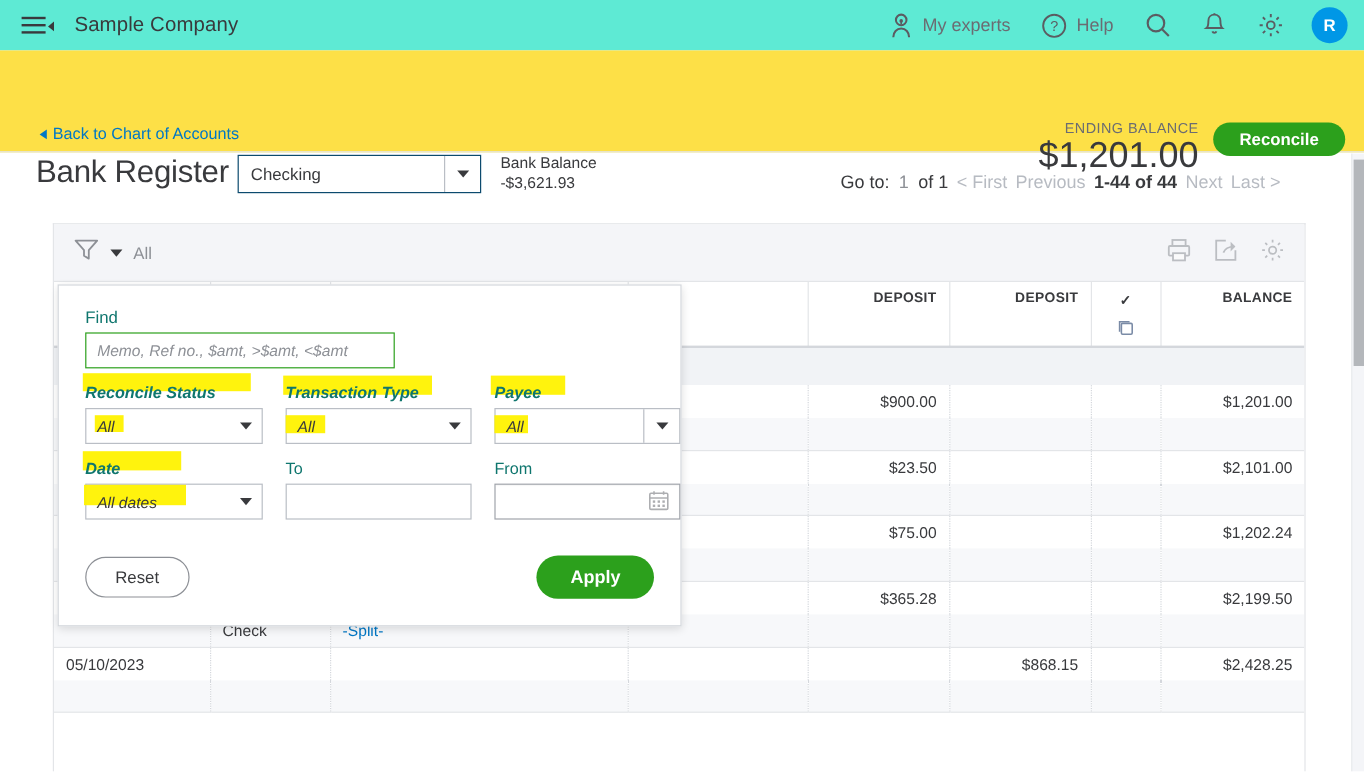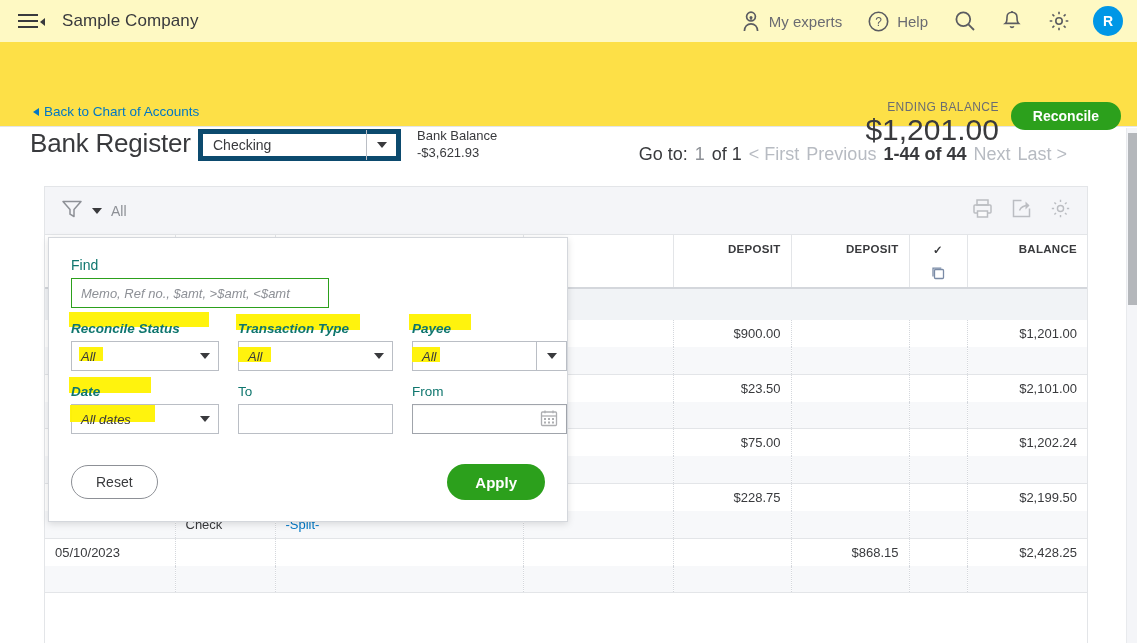--- a/index.html
+++ b/index.html
@@ -10,21 +10,21 @@
     overflow: hidden;
     background: #ffffff;
     font-family: "Liberation Sans", sans-serif;
     color: #393a3d;
   }
   #app { position: relative; width: 1137px; height: 643px; overflow: hidden; }
 
   
   .topnav {
     position: absolute; left: 0; top: 0; width: 1137px; height: 42px;
-    background: #fef9c3;
+    background: #5eead4;
     display: flex; align-items: center;
   }
   .hamburger {
     margin-left: 18px; width: 26px; height: 22px;
     display: flex; flex-direction: column; justify-content: center;
     cursor: pointer; position: relative;
   }
   .hamburger i { display:block; height: 2px; background:#393a3d; margin: 2px 0; }
   .hamburger i:nth-child(1){ width: 20px; }
   .hamburger i:nth-child(2){ width: 20px; }
@@ -68,21 +68,21 @@
     border-top: 4.5px solid transparent; border-bottom: 4.5px solid transparent;
     border-right: 6px solid #0077c5;
   }
   .pagetitle {
     position: absolute; left: 30px; top: 86px;
     font-size: 26px; font-weight: 300; color: #393a3d; letter-spacing: -.2px;
   }
   .acct-select {
     position: absolute; left: 198px; top: 87px;
     width: 203px; height: 32px;
-    background: #fff; border: 5px solid #0c4a6e;
+    background: #fff; border: 1px solid #0c4a6e;
     display: flex; align-items: center; cursor: pointer;
   }
   .acct-select .val {
     flex: 1; padding-left: 10px; font-size: 14px; color: #393a3d;
     overflow: hidden; white-space: nowrap;
   }
   .acct-select .caretbox {
     width: 30px; height: 30px; border-left: 1px solid #babec5;
     display: flex; align-items: center; justify-content: center;
   }
@@ -106,21 +106,21 @@
   .btn-reconcile {
     background: #2ca01c; color: #fff; border: none; border-radius: 16px;
     font-size: 14px; font-weight: bold; padding: 0 22px; height: 28px;
     cursor: pointer; margin-top: 4px;
     font-family: "Liberation Sans", sans-serif;
   }
 
   
   .pager {
     position: absolute; right: 70px; top: 144px;
-    display: flex; align-items: center; gap: 7px; font-size: 18px; justify-content: space-between;
+    display: flex; align-items: center; gap: 7px; font-size: 15px; justify-content: space-between;
   }
   .pager .lbl { color: #393a3d; }
   .pager .pgnum {
     color: #8d9096; min-width: 10px; text-align: center;
   }
   .pager .of { color: #393a3d; }
   .pager .dim { color: #b7bbc2; cursor: default; }
   .pager .rng { color: #393a3d; font-weight: bold; }
 
   
@@ -474,21 +474,21 @@
           <td></td>
           <td></td>
           <td></td>
         </tr>
 
         <tr>
           <td>05/10/2023</td>
           <td>75</td>
           <td>Hicks Hardware</td>
           <td></td>
-          <td class="r">$228.75</td>
+          <td class="r">$365.28</td>
           <td class="r"></td>
           <td></td>
           <td class="r">$2,199.50</td>
         </tr>
         <tr class="line2 rowsep">
           <td></td>
           <td>Check</td>
           <td>
             <span class="split-link">-Split-</span>
           </td>

